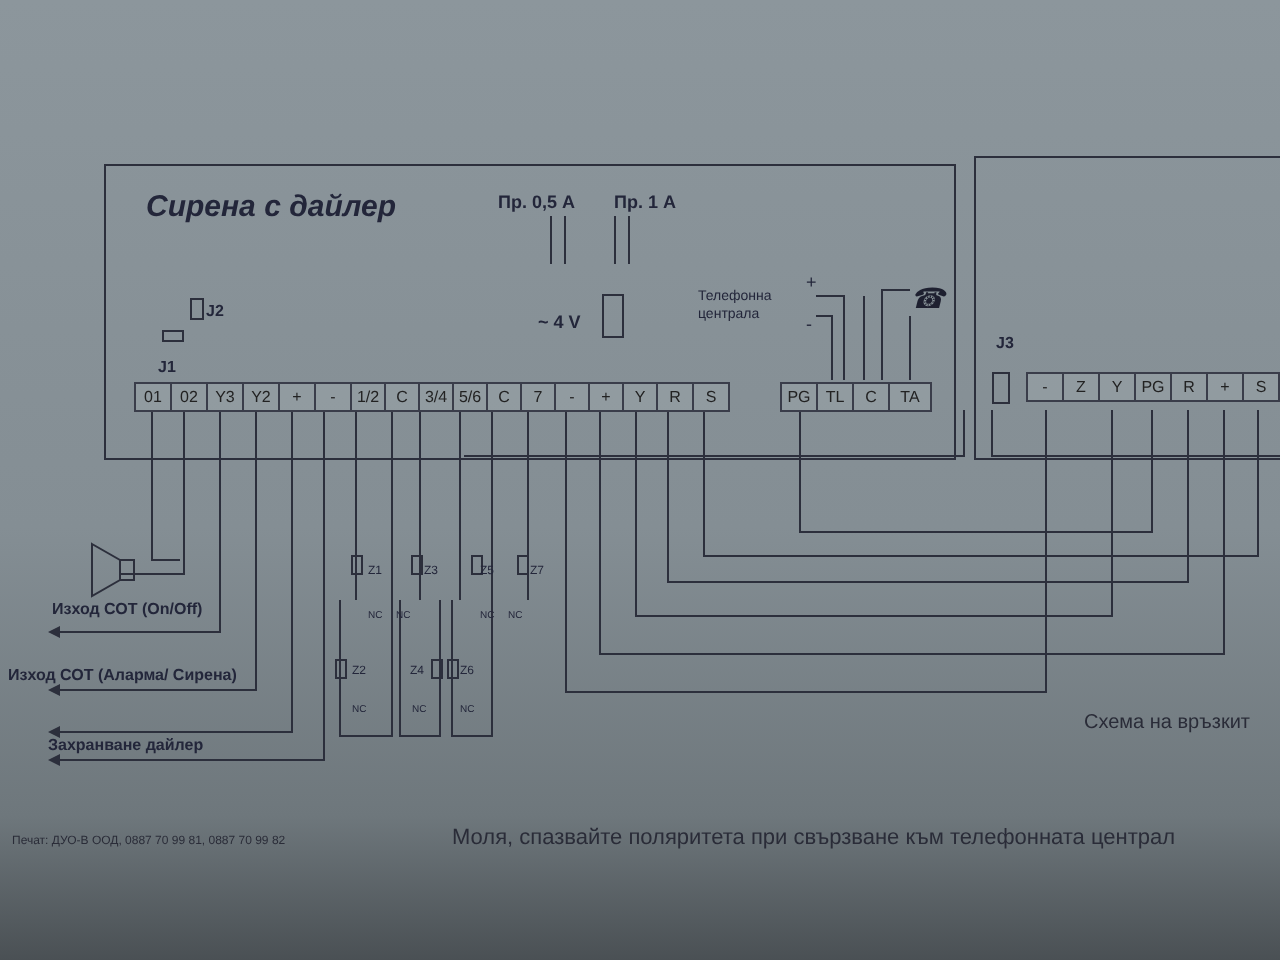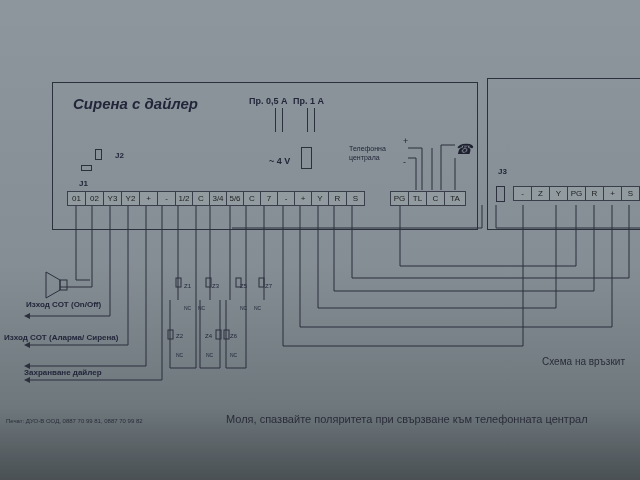--- a/index.html
+++ b/index.html
@@ -81,27 +81,27 @@
     <polygon points="24,316 30,313 30,319"></polygon>
     <polygon points="24,345 30,342 30,348"></polygon>
     <polygon points="24,366 30,363 30,369"></polygon>
     <polygon points="24,380 30,377 30,383"></polygon>
   </g>
 </svg>
 
 <div class="box" style="left:52px; top:82px; width:424px; height:146px;">
   <div class="abs title" style="left:20px; top:12px;">Сирена с дайлер</div>
   <div class="lbl" style="left:196px; top:13px;">Пр. 0,5 А</div>
-  <div class="lbl" style="left:240px; top:13px;text-align:right;">Пр. 1 А</div>
+  <div class="lbl" style="left:254px; top:13px;text-align:right;">Пр. 1 А</div>
   <div class="abs" style="left:222px; top:25px; width:6px; height:24px; border-left:1px solid #2c2f3c; border-right:1px solid #2c2f3c;"></div>
   <div class="abs" style="left:254px; top:25px; width:6px; height:24px; border-left:1px solid #2c2f3c; border-right:1px solid #2c2f3c;"></div>
   <div class="lbl" style="left:216px; top:73px;">~ 4 V</div>
   <div class="abs" style="left:248px; top:64px; width:9px; height:20px; border:1px solid #2c2f3c;"></div>
   <div class="abs" style="left:42px; top:66px; width:5px; height:9px; border:1px solid #2c2f3c;"></div>
-  <div class="lbl" style="left:50px; top:68px; font-size:8px;padding-left:12px;">J2</div>
+  <div class="lbl" style="left:50px; top:68px; font-size:8px;">J2</div>
   <div class="abs" style="left:28px; top:82px; width:9px; height:4px; border:1px solid #2c2f3c;"></div>
   <div class="lbl" style="left:26px; top:96px; font-size:8px;">J1</div>
   <div class="small" style="left:296px; top:62px;">Телефонна</div>
   <div class="small" style="left:296px; top:71px;">централа</div>
   <div class="small" style="left:350px; top:53px; font-size:9px;">+</div>
   <div class="small" style="left:350px; top:74px; font-size:9px;">-</div>
   <div class="abs" style="left:402px; top:58px; font-size:14px;">☎</div>
 </div>
 
 <div class="term-row" style="left:67px; top:191px;">

